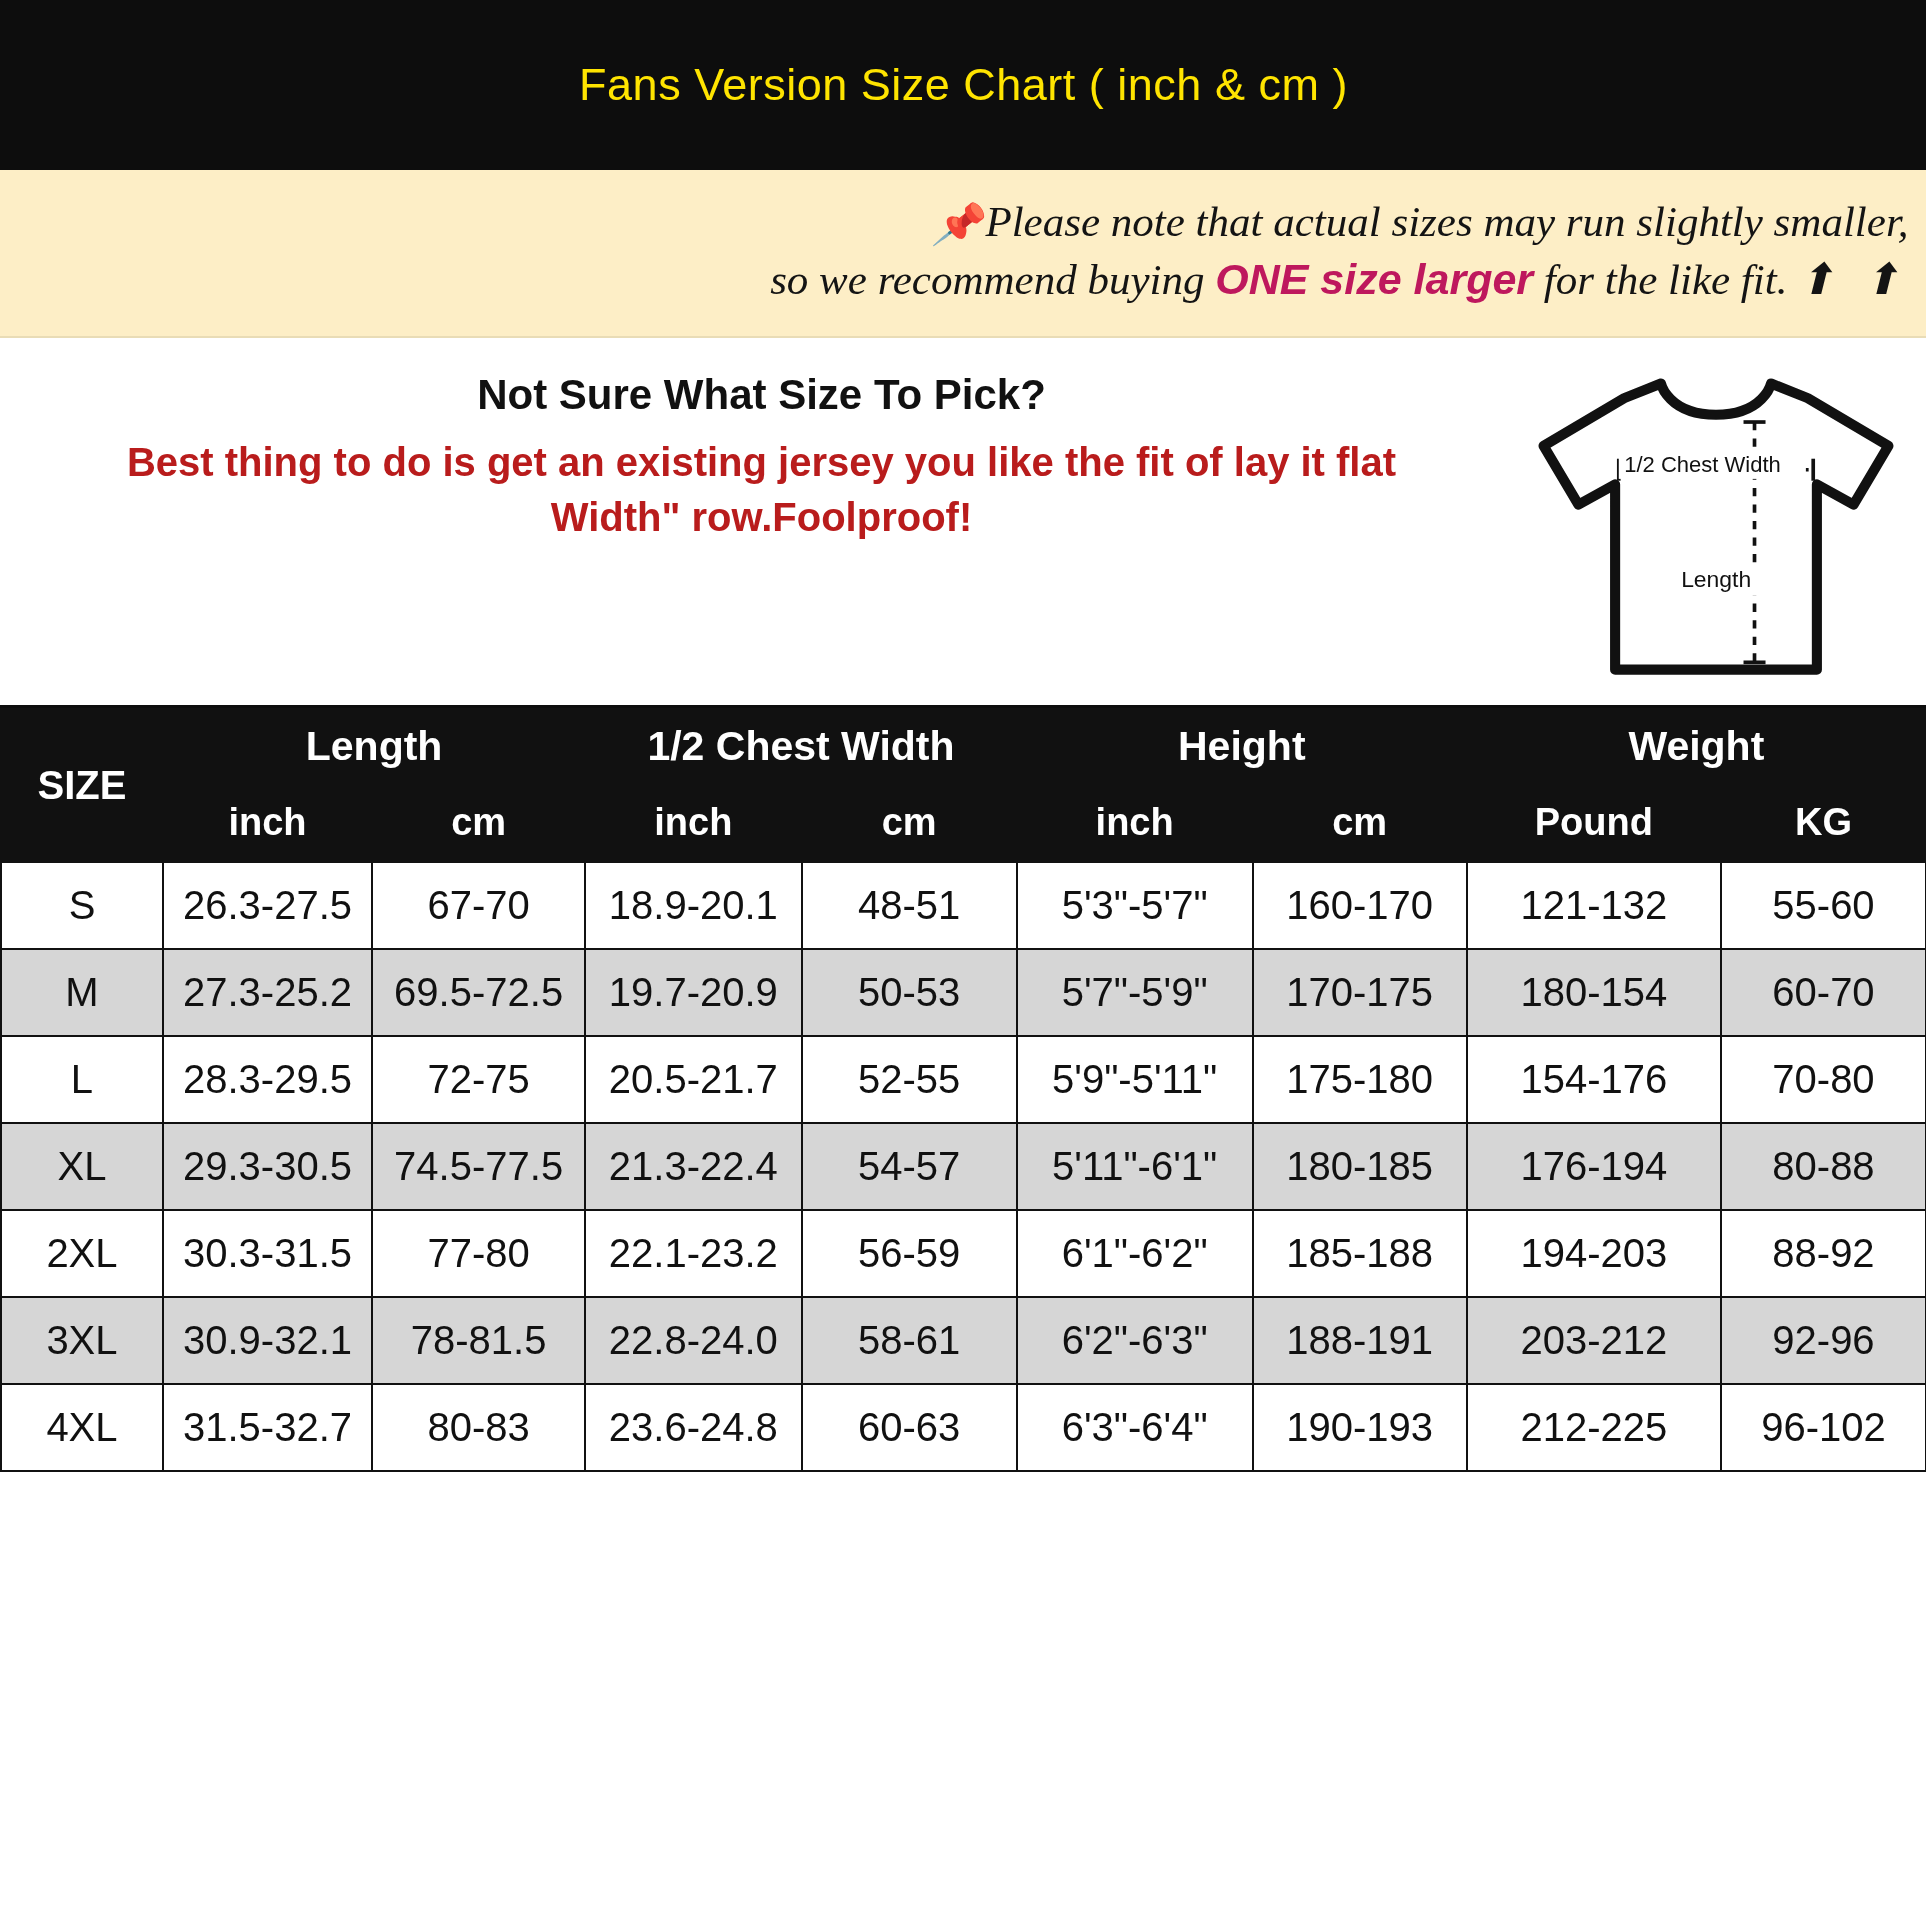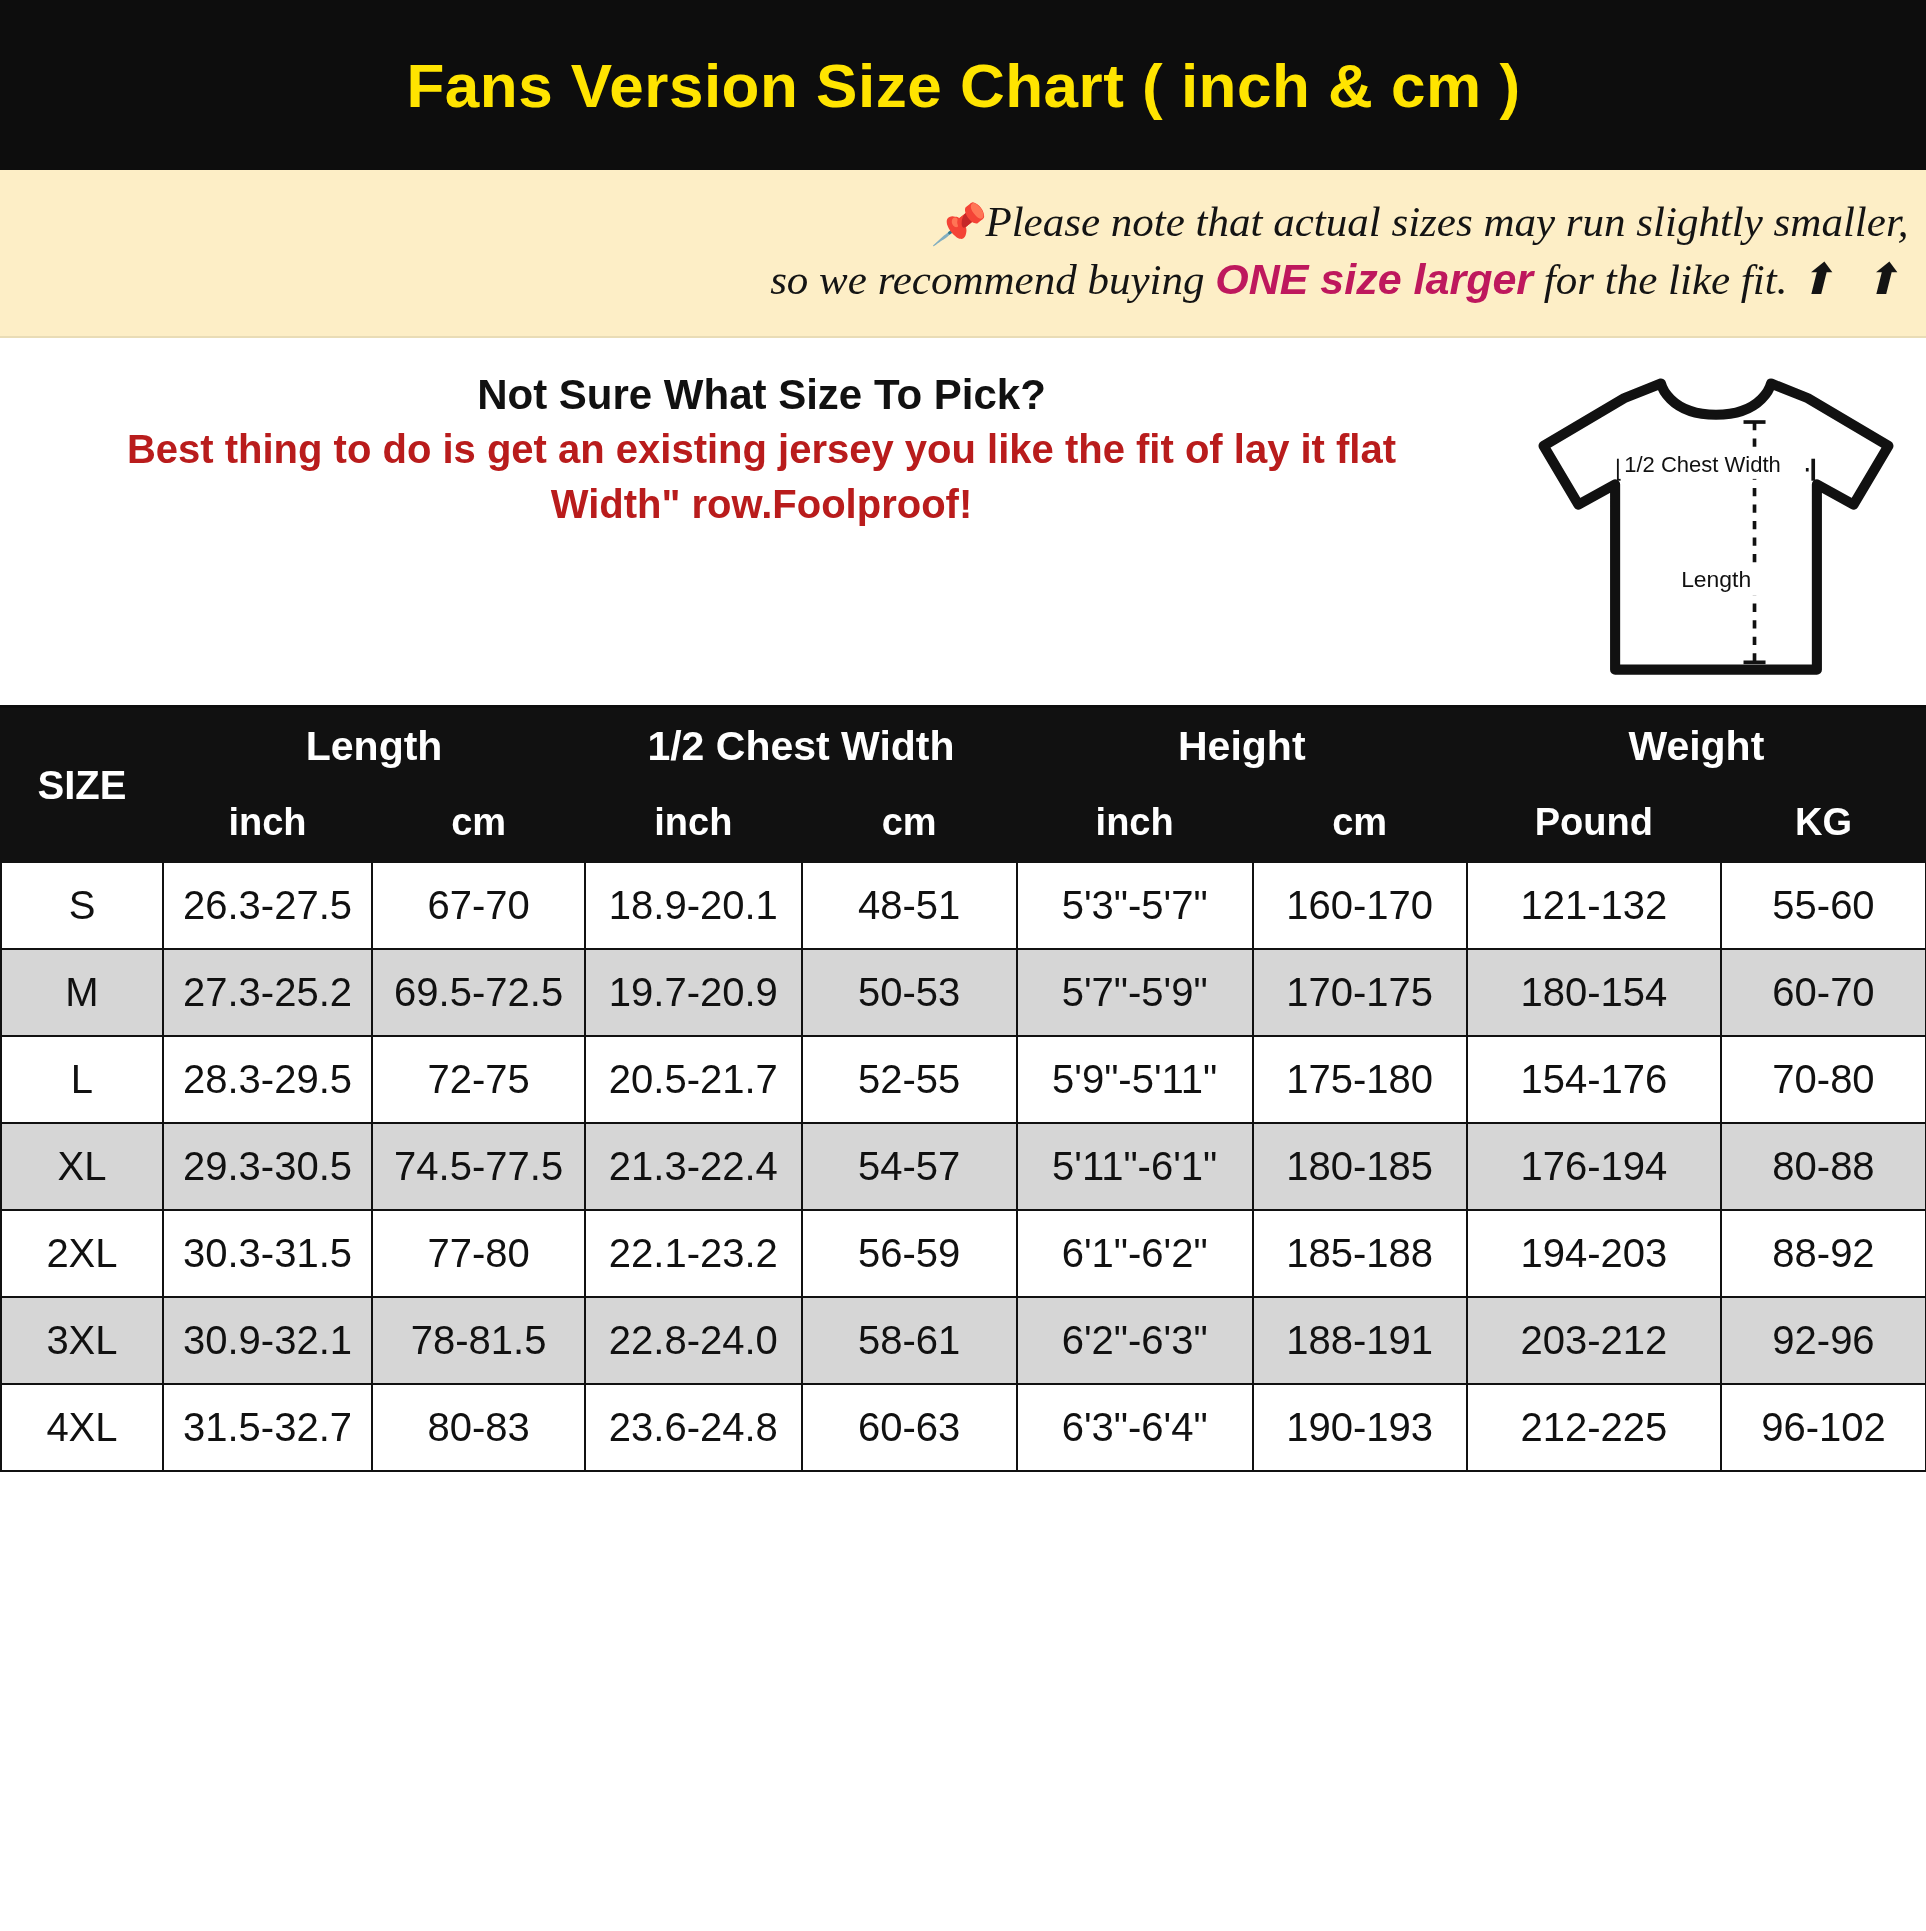--- a/index.html
+++ b/index.html
@@ -21,22 +21,22 @@
   .title-bar {
     background: #0d0d0d;
     height: 170px;
     display: flex;
     align-items: center;
     justify-content: center;
   }
   .title-bar h1 {
     margin: 0;
     color: #ffe400;
-    font-size: 62px;
-    font-weight: bold;
+    font-size: 45px;
+    font-weight: normal;
     letter-spacing: 0.5px;
     font-family: "Liberation Sans", sans-serif;
   }
 
   
   .note-band {
     background: #fdeec6;
     padding: 24px 18.4px 27.5px 18.4px;
     text-align: right;
     border-bottom: 2.8px solid #e9dcb6;
@@ -72,21 +72,21 @@
   }
   .advice-text {
     flex: 1 1 auto;
     text-align: center;
     padding: 11px 5.5px 0 5.5px;
   }
   .advice-head {
     font-size: 42px;
     font-weight: bold;
     color: #111;
-    margin-bottom: 3px;
+    margin-bottom: 16px;
   }
   .advice-body {
     font-size: 40px;
     font-weight: bold;
     color: #b91c1c;
     line-height: 1.38;
   }
   .advice-img {
     flex: 0 0 404px;
     display: flex;

